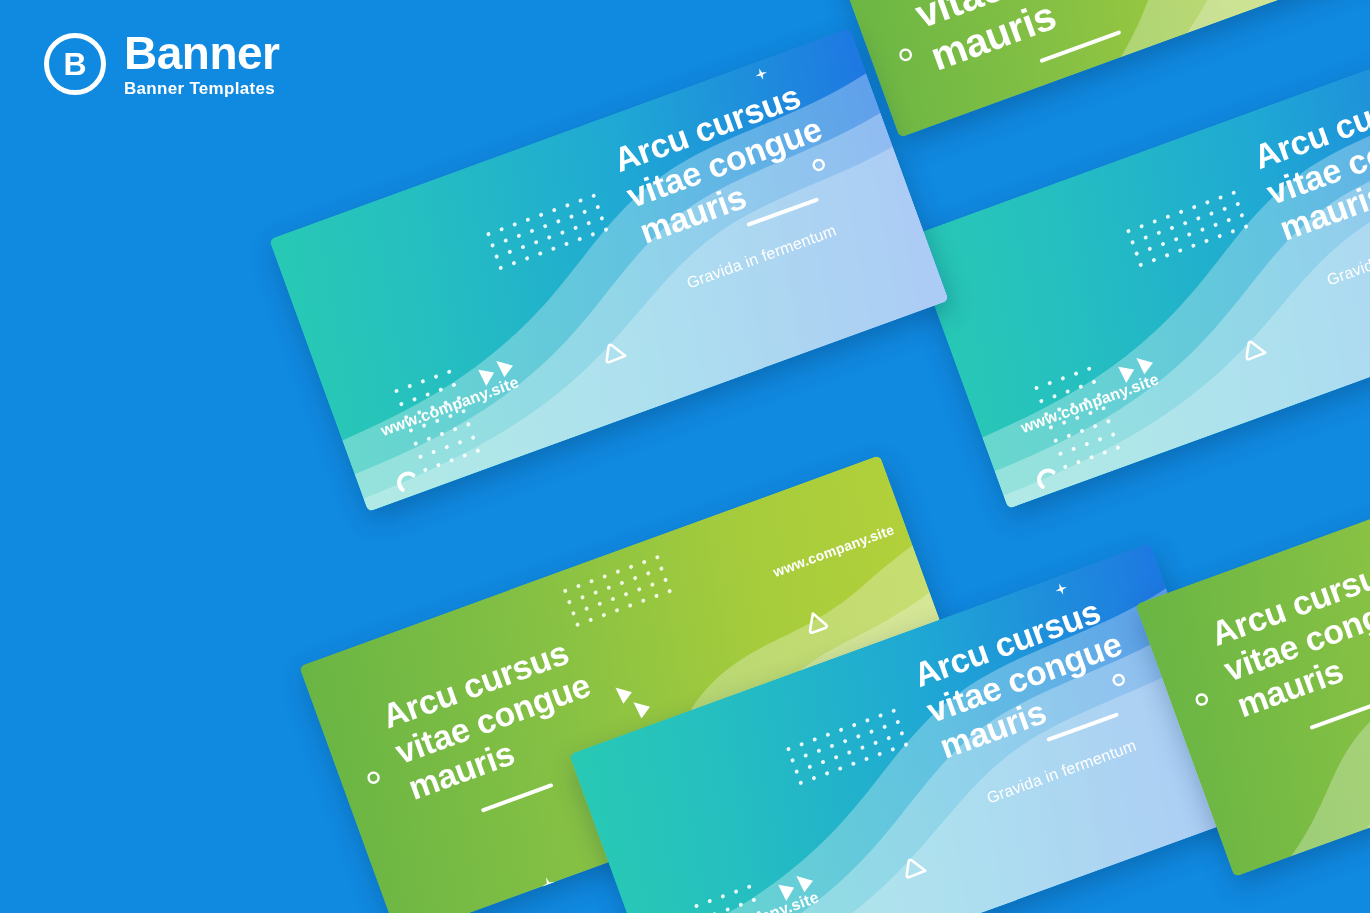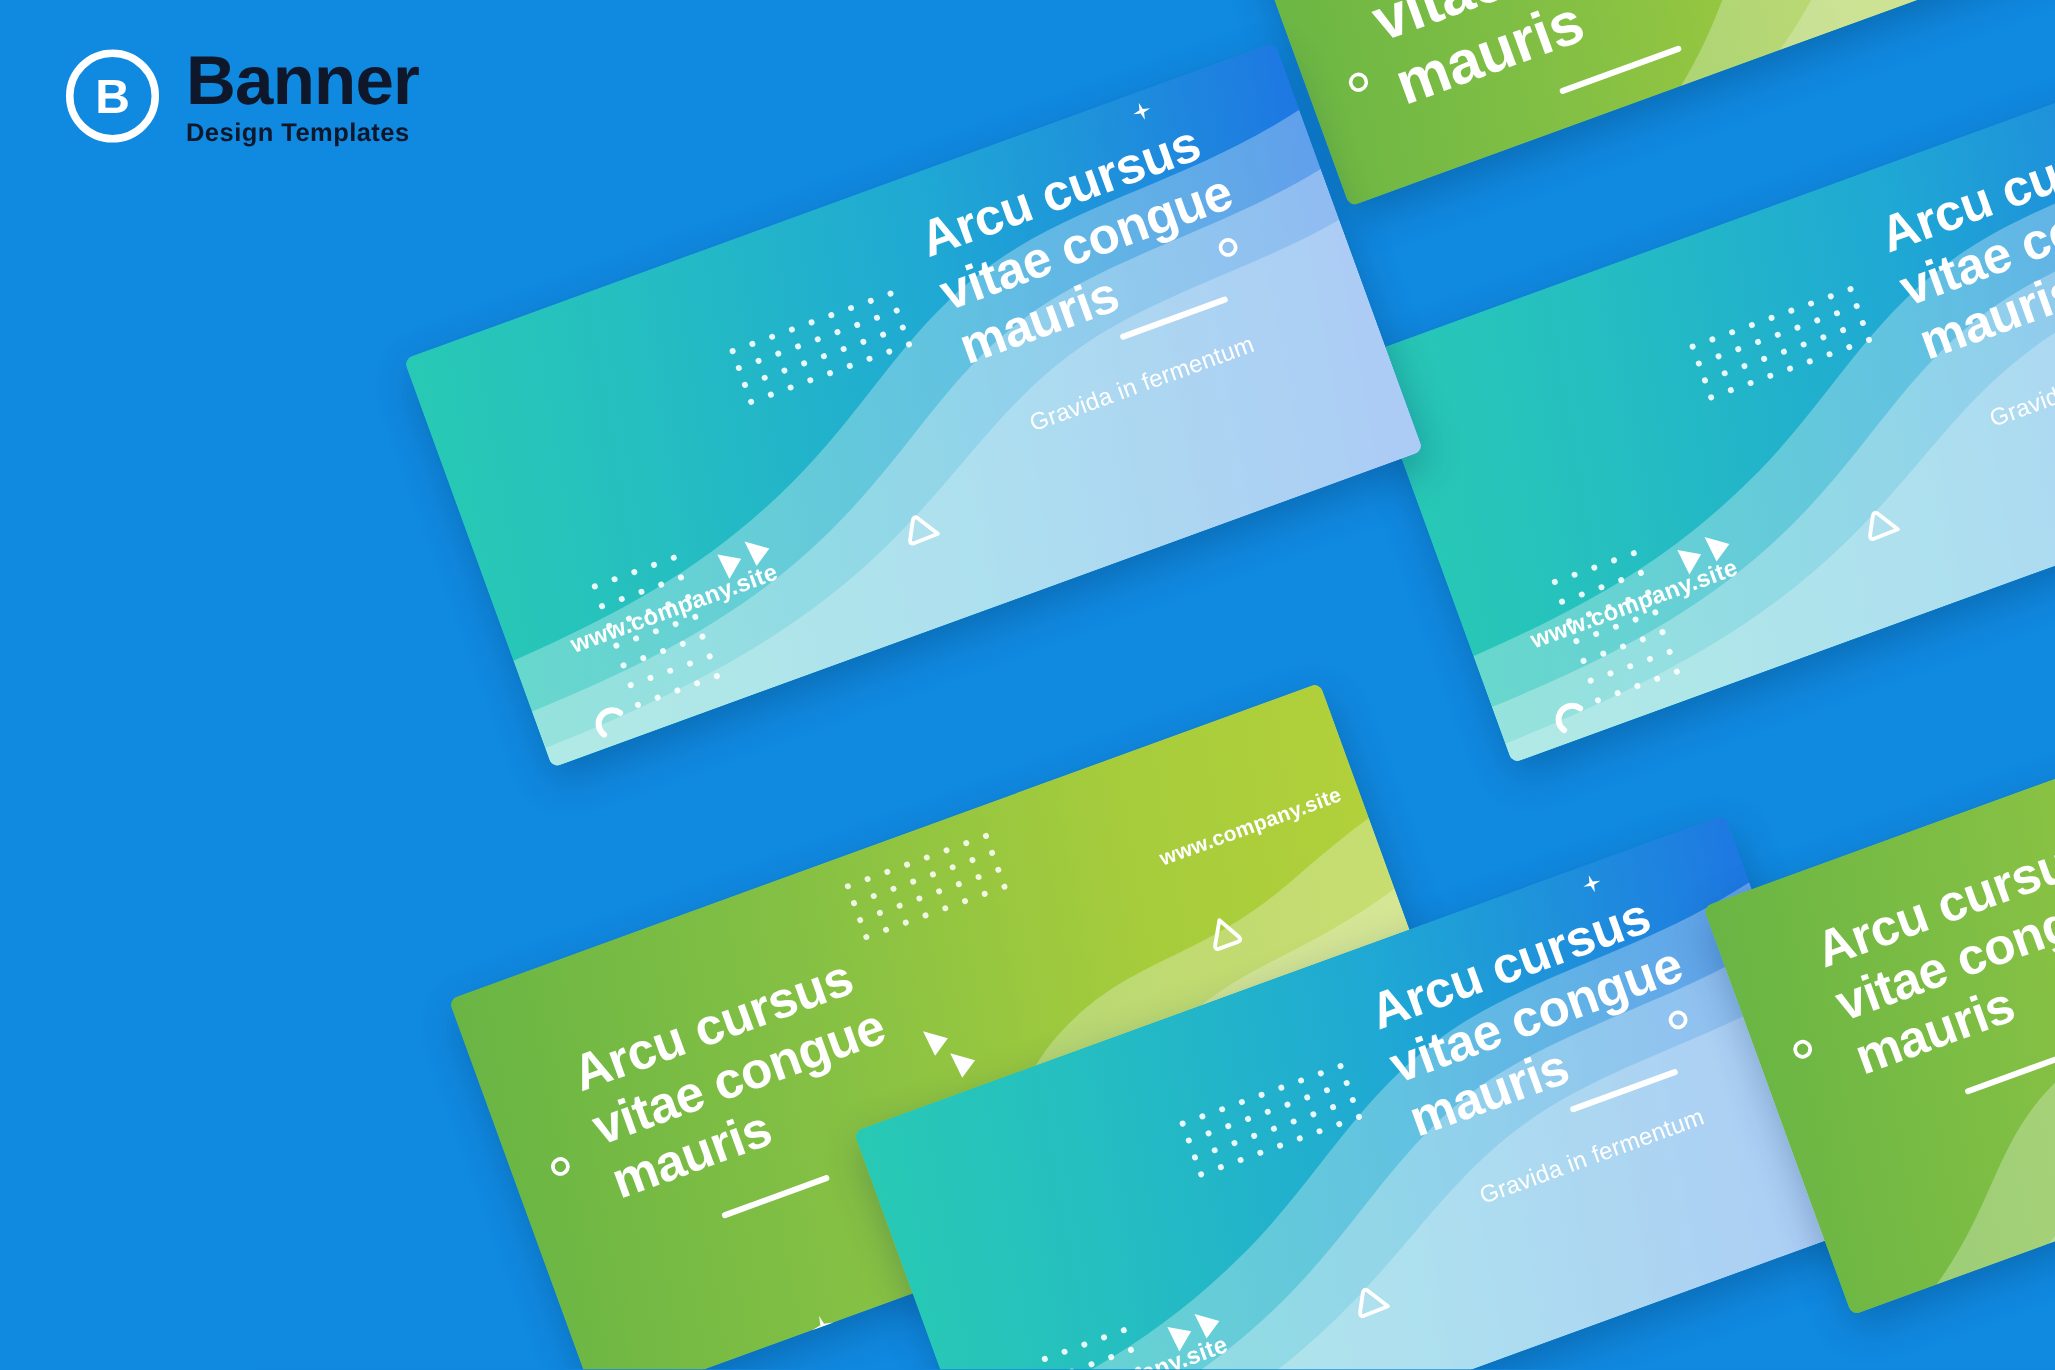--- a/index.html
+++ b/index.html
@@ -22,21 +22,21 @@
     display:flex; align-items:center; gap:18px;
     z-index:60;
   }
   .logo-mark {
     width:62px; height:62px; border-radius:50%;
     border:5px solid #ffffff;
     display:flex; align-items:center; justify-content:center;
     color:#ffffff; font-size:32px; font-weight:bold;
     line-height:1;
   }
-  .logo-text { color:#0f172a; line-height:1; }
+  .logo-text { color:#ffffff; line-height:1; }
   .logo-title {
     font-size:46px; font-weight:bold; letter-spacing:-0.5px;
     display:block;
   }
   .logo-sub {
     font-size:17px; font-weight:bold; letter-spacing:0.3px;
     display:block; margin-top:4px;
   }
 
   
@@ -93,21 +93,21 @@
 <body>
 
 <div id="stage">
 
   <div class="logo">
     <div class="logo-mark">
       <span>B</span>
     </div>
     <div class="logo-text">
       <span class="logo-title">Banner</span>
-      <span class="logo-sub">Design Templates</span>
+      <span class="logo-sub">Banner Templates</span>
     </div>
   </div>
 
   <div class="banner L1" style="left:838px; top:-212px; width:560px; height:262px; transform:rotate(-20deg);">
     <div class="bg green"></div>
     <div class="waves">
       <svg viewBox="0 0 560 262" preserveAspectRatio="none">
         <path d="M235 262 C300 210 300 170 370 150 C440 130 470 150 560 120 L560 262 Z" fill="#FFFFFF" opacity="0.28"></path>
         <path d="M305 262 C360 225 370 190 440 175 C500 162 520 172 560 158 L560 262 Z" fill="#FFFFFF" opacity="0.24"></path>
       </svg>

